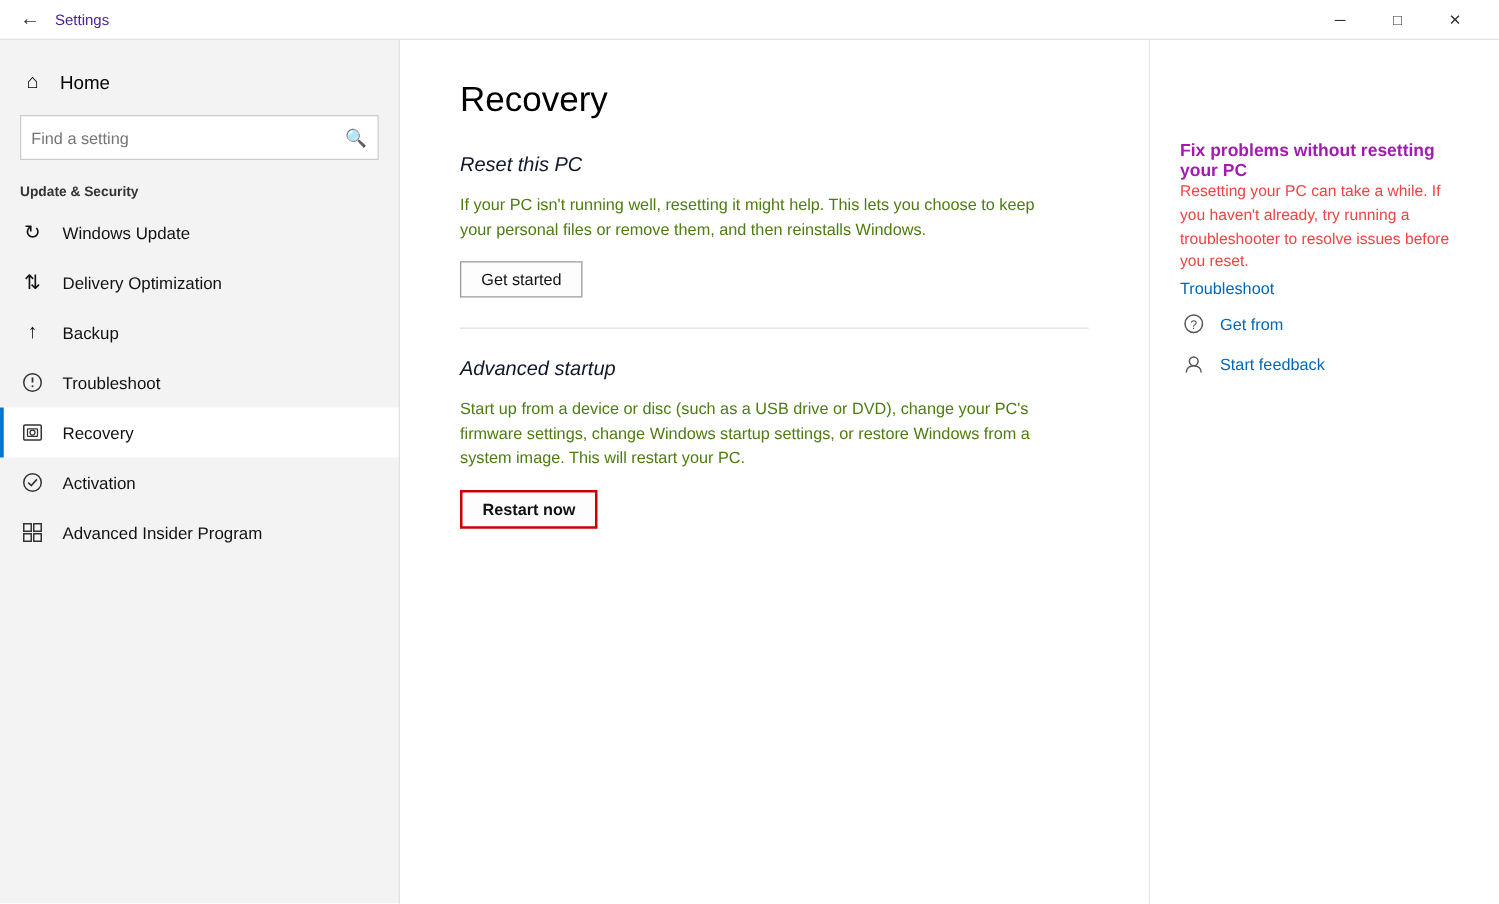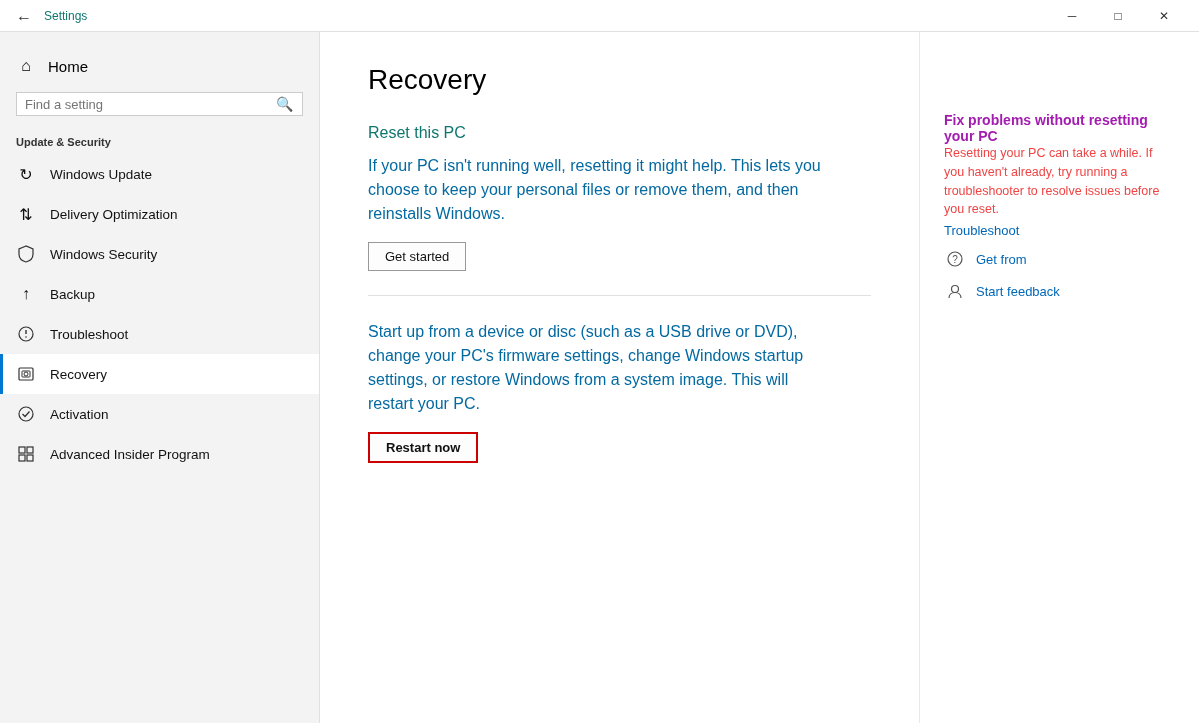--- a/index.html
+++ b/index.html
@@ -30,21 +30,21 @@
       display: flex;
       align-items: center;
       justify-content: center;
       cursor: pointer;
       font-size: 16px;
       color: #333;
       margin-right: 8px;
     }
     .titlebar-title {
       font-size: 12px;
-      color: #0f766e;
+      color: #4c1d95;
     }
     .titlebar-controls {
       margin-left: auto;
       display: flex;
       gap: 0;
     }
     .titlebar-btn {
       width: 46px;
       height: 32px;
       display: flex;
@@ -81,21 +81,21 @@
       gap: 12px;
       font-size: 15px;
       font-weight: 400;
     }
     .sidebar-search {
       margin: 8px 16px;
       display: flex;
       align-items: center;
       border: 1px solid #ccc;
       background: #fff;
-      height: 24px;
+      height: 36px;
       padding: 0 8px;
     }
     .sidebar-search input {
       border: none;
       outline: none;
       font-size: 13px;
       flex: 1;
       background: transparent;
     }
     .sidebar-search-icon {
@@ -145,25 +145,26 @@
     .content-title {
       font-size: 28px;
       font-weight: 300;
       margin-bottom: 28px;
       color: #000;
     }
     .section-title {
       font-size: 16px;
       font-weight: 500;
       margin-bottom: 12px;
-      color: #0f766e;
+      color: #0f172a;
+      font-style: italic;
     }
     .section-desc {
-      font-size: 16px;
-      color: #0369a1;
+      font-size: 13px;
+      color: #4d7c0f;
       line-height: 1.5;
       max-width: 460px;
       margin-bottom: 16px;
     }
     .btn {
       padding: 6px 16px;
       font-size: 13px;
       border: 1px solid #999;
       background: #fdfdfd;
       cursor: pointer;
@@ -261,28 +262,20 @@
 
     <div class="sidebar-item">
       <span class="sidebar-item-icon">↻</span>
       <span>Windows Update</span>
     </div>
     <div class="sidebar-item">
       <span class="sidebar-item-icon">⇅</span>
       <span>Delivery Optimization</span>
     </div>
     <div class="sidebar-item">
-      <span class="sidebar-item-icon">
-        <svg width="18" height="18" viewBox="0 0 18 18" fill="none">
-          <path d="M9 1L2 4v5c0 4 3 7 7 8 4-1 7-4 7-8V4L9 1z" stroke="#333" stroke-width="1.2" fill="none"></path>
-        </svg>
-      </span>
-      <span>Windows Security</span>
-    </div>
-    <div class="sidebar-item">
       <span class="sidebar-item-icon">↑</span>
       <span>Backup</span>
     </div>
     <div class="sidebar-item">
       <span class="sidebar-item-icon">
         <svg width="18" height="18" viewBox="0 0 18 18" fill="none">
           <circle cx="9" cy="9" r="7" stroke="#333" stroke-width="1.2"></circle>
           <line x1="9" y1="5" x2="9" y2="9" stroke="#333" stroke-width="1.4"></line>
           <circle cx="9" cy="12" r="0.8" fill="#333"></circle>
         </svg>
@@ -326,20 +319,21 @@
 
     <div>
       <div class="section-title">Reset this PC</div>
       <p class="section-desc">If your PC isn't running well, resetting it might help. This lets you choose to keep your personal files or remove them, and then reinstalls Windows.</p>
       <button class="btn">Get started</button>
     </div>
 
     <hr class="divider">
 
     <div>
+      <div class="section-title">Advanced startup</div>
       <p class="section-desc">Start up from a device or disc (such as a USB drive or DVD), change your PC's firmware settings, change Windows startup settings, or restore Windows from a system image. This will restart your PC.</p>
       <button class="btn outlined-red">Restart now</button>
     </div>
   </div>
 
   <div class="right-panel">
     <div class="right-panel-title">Fix problems without resetting your PC</div>
     <p class="right-panel-desc">Resetting your PC can take a while. If you haven't already, try running a troubleshooter to resolve issues before you reset.</p>
     <a class="right-panel-link">Troubleshoot</a>
 

